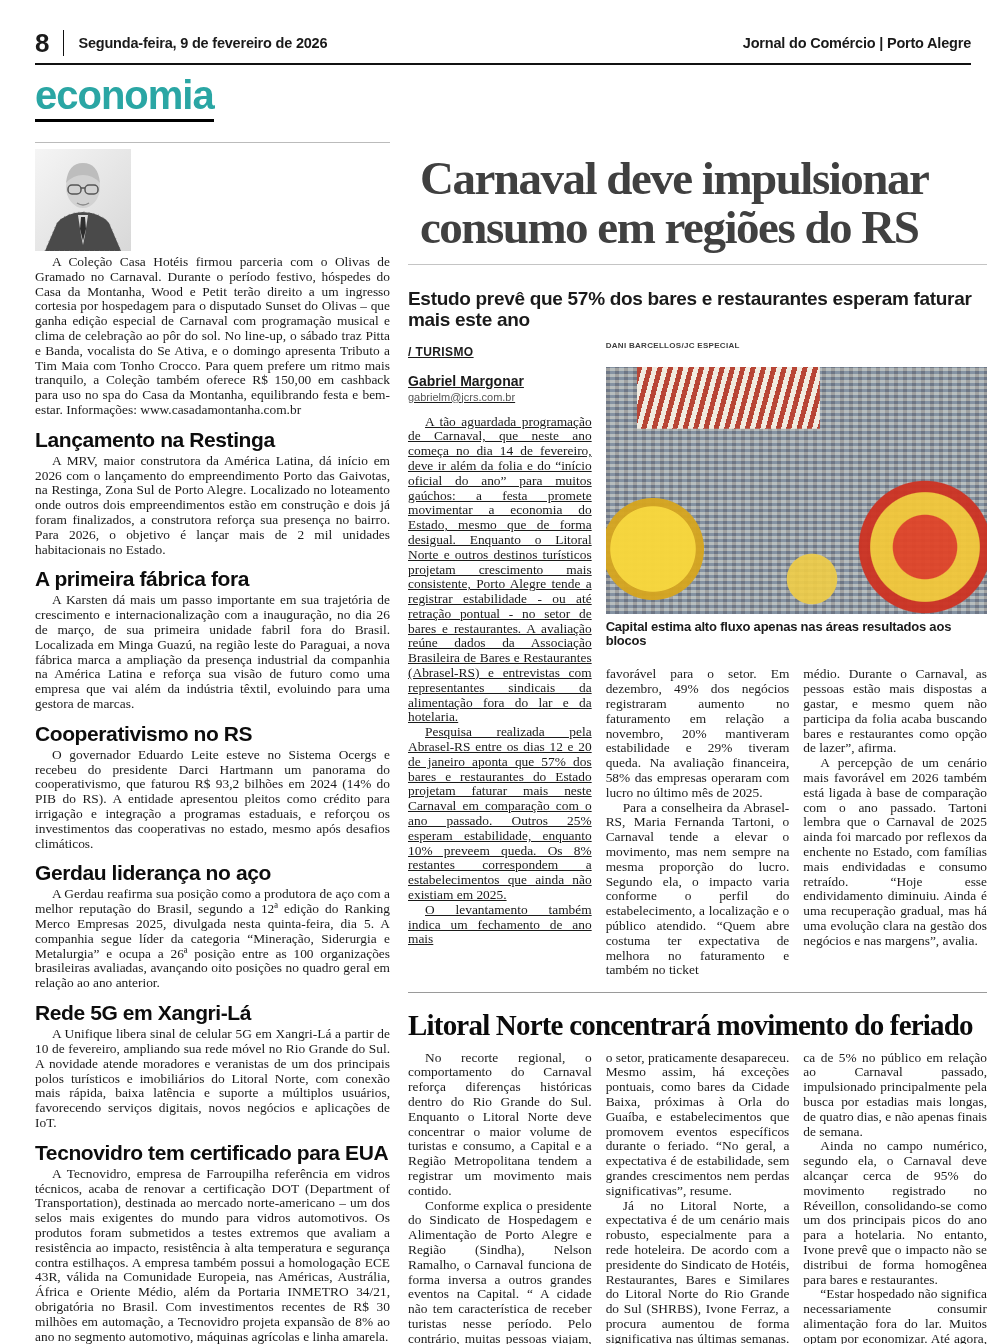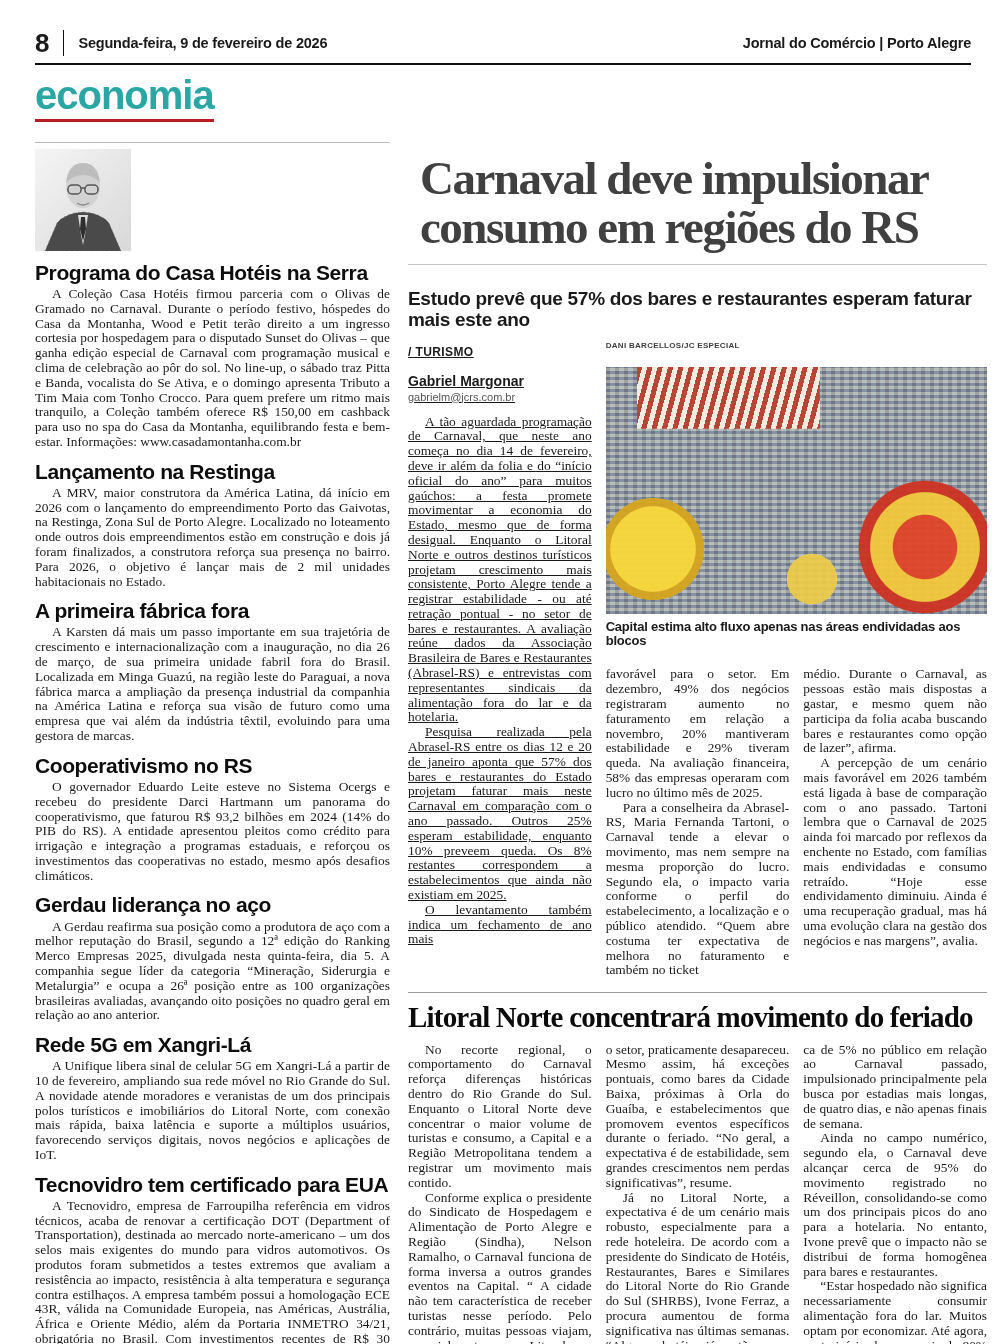--- a/index.html
+++ b/index.html
@@ -7,21 +7,21 @@
   body { font-family:"Liberation Serif", serif; color:#1a1a1a; }
   .page { width:1003px; height:1344px; padding:0 16px 0 35px; }
 
   
   .topbar { display:flex; align-items:center; gap:14px; padding:30px 0 7px 0; border-bottom:2px solid #111; margin-right:16px; }
   .pagenum { font:700 26px "Liberation Sans", sans-serif; line-height:1; }
   .vdiv { width:1px; height:26px; background:#111; }
   .pagedate { font:700 14.5px "Liberation Sans", sans-serif; letter-spacing:-0.2px; }
   .masthead { margin-left:auto; font:700 14.5px "Liberation Sans", sans-serif; letter-spacing:-0.2px; }
 
-  .section-title { display:inline-block; margin-top:10px; font:700 40px/1 "Liberation Sans", sans-serif; color:#2aa6a4; letter-spacing:-1px; border-bottom:3px solid #b91c1c; padding-bottom:4px; }
+  .section-title { display:inline-block; margin-top:10px; font:700 40px/1 "Liberation Sans", sans-serif; color:#2aa6a4; letter-spacing:-1px; border-bottom:3px solid #000000; padding-bottom:4px; }
 
   .content { display:flex; gap:18px; margin-top:20px; }
 
   
   .left-col { width:355px; flex:none; }
   .obs-rule { border-top:1px solid #bbb; margin-bottom:6px; }
   .obs-head { display:flex; gap:14px; align-items:flex-start; margin-bottom:4px; }
   .obs-photo { width:96px; height:102px; flex:none; }
   .obs-title { font:700 40px/1 "Liberation Sans", sans-serif; color:#74c0c4; letter-spacing:-1px; margin-top:6px; }
   .obs-author { font:700 18px/1.2 "Liberation Sans", sans-serif; color:#2aa6a4; margin-top:6px; }
@@ -53,21 +53,21 @@
     background-size: 48% 25%, 130px 130px, 160px 160px, 70px 70px, 100% 100%, 100% 100%;
     background-position: 16% 0, -18px 100%, 108% 115%, 55% 100%, 0 0, 0 0;
     background-repeat: no-repeat, no-repeat, no-repeat, no-repeat, repeat, repeat;
   }
   .caption { font:700 13px/1.15 "Liberation Sans", sans-serif; letter-spacing:-0.2px; margin:6px 0 12px 0; }
   .two-cols { display:flex; gap:14px; }
   .two-cols .coltext { flex:1; min-width:0;margin-top:6px; }
 
   
   .second { margin-top:14px; }
-  .second h2 { font:700 29px/1.05 "Liberation Serif", serif; letter-spacing:-0.8px; color:#0b0b0b; border-top:1px solid #9a9a9a; padding-top:9px; margin:0 0 10px 0; }
+  .second h2 { font:700 29px/1.05 "Liberation Serif", serif; letter-spacing:-0.8px; color:#0b0b0b; border-top:1px solid #9a9a9a; padding-top:17px; margin:0 0 10px 0; }
   .three-cols { display:flex; gap:14px; }
   .three-cols .coltext { flex:1; min-width:0; }
 </style>
 </head>
 <body>
 
 <div class="page">
 
   <header class="topbar">
     <div class="pagenum">8</div>
@@ -101,21 +101,20 @@
             <path d="M31 34 Q33 14 48 14 Q63 14 65 34 Q58 26 48 26 Q38 26 31 34Z" fill="#bdbdbd"></path>
             <rect x="33" y="36" width="13" height="9" rx="4" fill="none" stroke="#555" stroke-width="1.5"></rect>
             <rect x="50" y="36" width="13" height="9" rx="4" fill="none" stroke="#555" stroke-width="1.5"></rect>
             <line x1="46" y1="39" x2="50" y2="39" stroke="#555" stroke-width="1.5"></line>
             <path d="M42 54 Q48 58 54 54" fill="none" stroke="#8a8a8a" stroke-width="1.5"></path>
           </svg>
         </div>
       </div>
 
       <section class="obs-sec bodytext">
-        <h3>Programa do Casa Hotéis na Serra</h3>
         <p>A Coleção Casa Hotéis firmou parceria com o Olivas de Gramado no Carnaval. Durante o período festivo, hóspedes do Casa da Montanha, Wood e Petit terão direito a um ingresso cortesia por hospedagem para o disputado Sunset do Olivas – que ganha edição especial de Carnaval com programação musical e clima de celebração ao pôr do sol. No line-up, o sábado traz Pitta e Banda, vocalista do Se Ativa, e o domingo apresenta Tributo a Tim Maia com Tonho Crocco. Para quem prefere um ritmo mais tranquilo, a Coleção também oferece R$ 150,00 em cashback para uso no spa do Casa da Montanha, equilibrando festa e bem-estar. Informações: www.casadamontanha.com.br</p>
       </section>
       <section class="obs-sec bodytext">
         <h3>Lançamento na Restinga</h3>
         <p>A MRV, maior construtora da América Latina, dá início em 2026 com o lançamento do empreendimento Porto das Gaivotas, na Restinga, Zona Sul de Porto Alegre. Localizado no loteamento onde outros dois empreendimentos estão em construção e dois já foram finalizados, a construtora reforça sua presença no bairro. Para 2026, o objetivo é lançar mais de 2 mil unidades habitacionais no Estado.</p>
       </section>
       <section class="obs-sec bodytext">
         <h3>A primeira fábrica fora</h3>
         <p>A Karsten dá mais um passo importante em sua trajetória de crescimento e internacionalização com a inauguração, no dia 26 de março, de sua primeira unidade fabril fora do Brasil. Localizada em Minga Guazú, na região leste do Paraguai, a nova fábrica marca a ampliação da presença industrial da companhia na América Latina e reforça sua visão de futuro como uma empresa que vai além da indústria têxtil, evoluindo para uma gestora de marcas.</p>
       </section>
@@ -148,21 +147,21 @@
           <div class="byline-email">gabrielm@jcrs.com.br</div>
           <div class="coltext bodytext">
               <p>A tão aguardada programação de Carnaval, que neste ano começa no dia 14 de fevereiro, deve ir além da folia e do “início oficial do ano” para muitos gaúchos: a festa promete movimentar a economia do Estado, mesmo que de forma desigual. Enquanto o Litoral Norte e outros destinos turísticos projetam crescimento mais consistente, Porto Alegre tende a registrar estabilidade - ou até retração pontual - no setor de bares e restaurantes. A avaliação reúne dados da Associação Brasileira de Bares e Restaurantes (Abrasel-RS) e entrevistas com representantes sindicais da alimentação fora do lar e da hotelaria.</p>
               <p>Pesquisa realizada pela Abrasel-RS entre os dias 12 e 20 de janeiro aponta que 57% dos bares e restaurantes do Estado projetam faturar mais neste Carnaval em comparação com o ano passado. Outros 25% esperam estabilidade, enquanto 10% preveem queda. Os 8% restantes correspondem a estabelecimentos que ainda não existiam em 2025.</p>
               <p>O levantamento também indica um fechamento de ano mais</p>
             </div>
         </div>
         <div class="right-wrap">
           <div class="credit">DANI BARCELLOS/JC ESPECIAL</div>
           <div class="photo"></div>
-          <div class="caption">Capital estima alto fluxo apenas nas áreas endividadas aos blocos</div>
+          <div class="caption">Capital estima alto fluxo apenas nas áreas resultados aos blocos</div>
           <div class="two-cols">
             <div class="coltext bodytext cont">
                 <p class="noindent">favorável para o setor. Em dezembro, 49% dos negócios registraram aumento no faturamento em relação a novembro, 20% mantiveram estabilidade e 29% tiveram queda. Na avaliação financeira, 58% das empresas operaram com lucro no último mês de 2025.</p>
                 <p>Para a conselheira da Abrasel-RS, Maria Fernanda Tartoni, o Carnaval tende a elevar o movimento, mas nem sempre na mesma proporção do lucro. Segundo ela, o impacto varia conforme o perfil do estabelecimento, a localização e o público atendido. “Quem abre costuma ter expectativa de melhora no faturamento e também no ticket</p>
               </div>
             <div class="coltext bodytext cont">
                 <p class="noindent">médio. Durante o Carnaval, as pessoas estão mais dispostas a gastar, e mesmo quem não participa da folia acaba buscando bares e restaurantes como opção de lazer”, afirma.</p>
                 <p>A percepção de um cenário mais favorável em 2026 também está ligada à base de comparação com o ano passado. Tartoni lembra que o Carnaval de 2025 ainda foi marcado por reflexos da enchente no Estado, com famílias mais endividadas e consumo retraído. “Hoje esse endividamento diminuiu. Ainda é uma recuperação gradual, mas há uma evolução clara na gestão dos negócios e nas margens”, avalia.</p>
               </div>
           </div>

